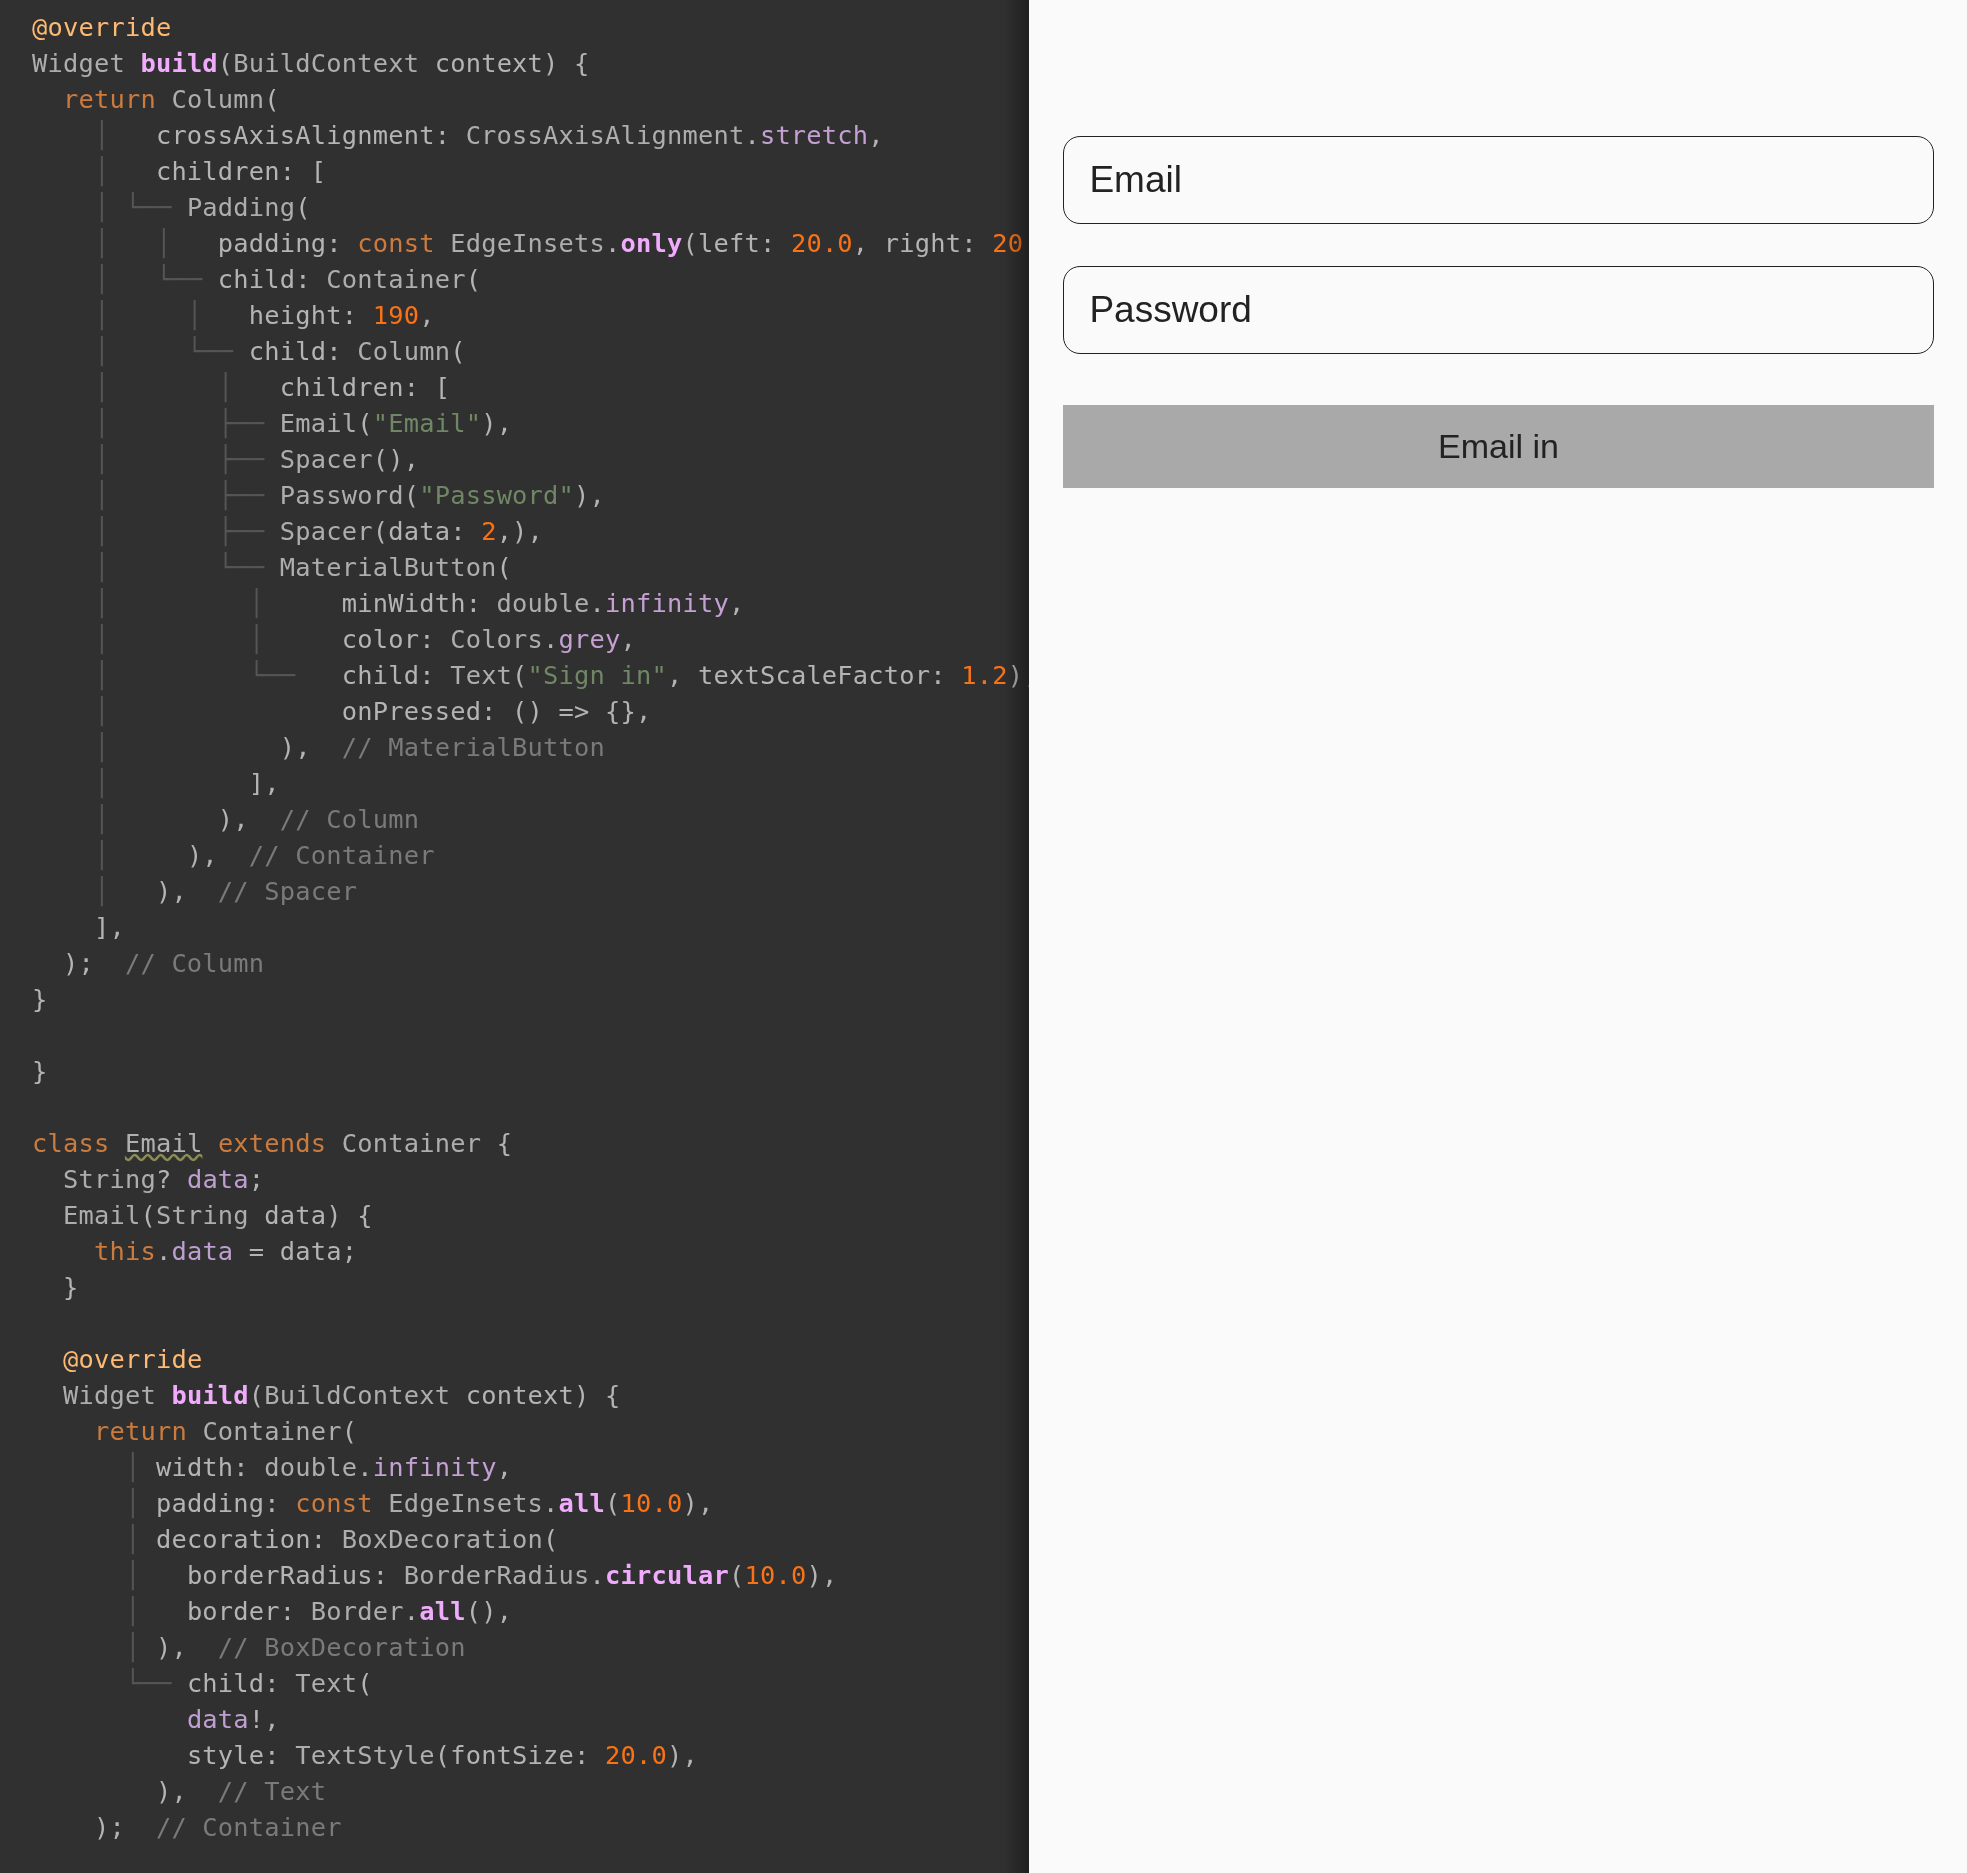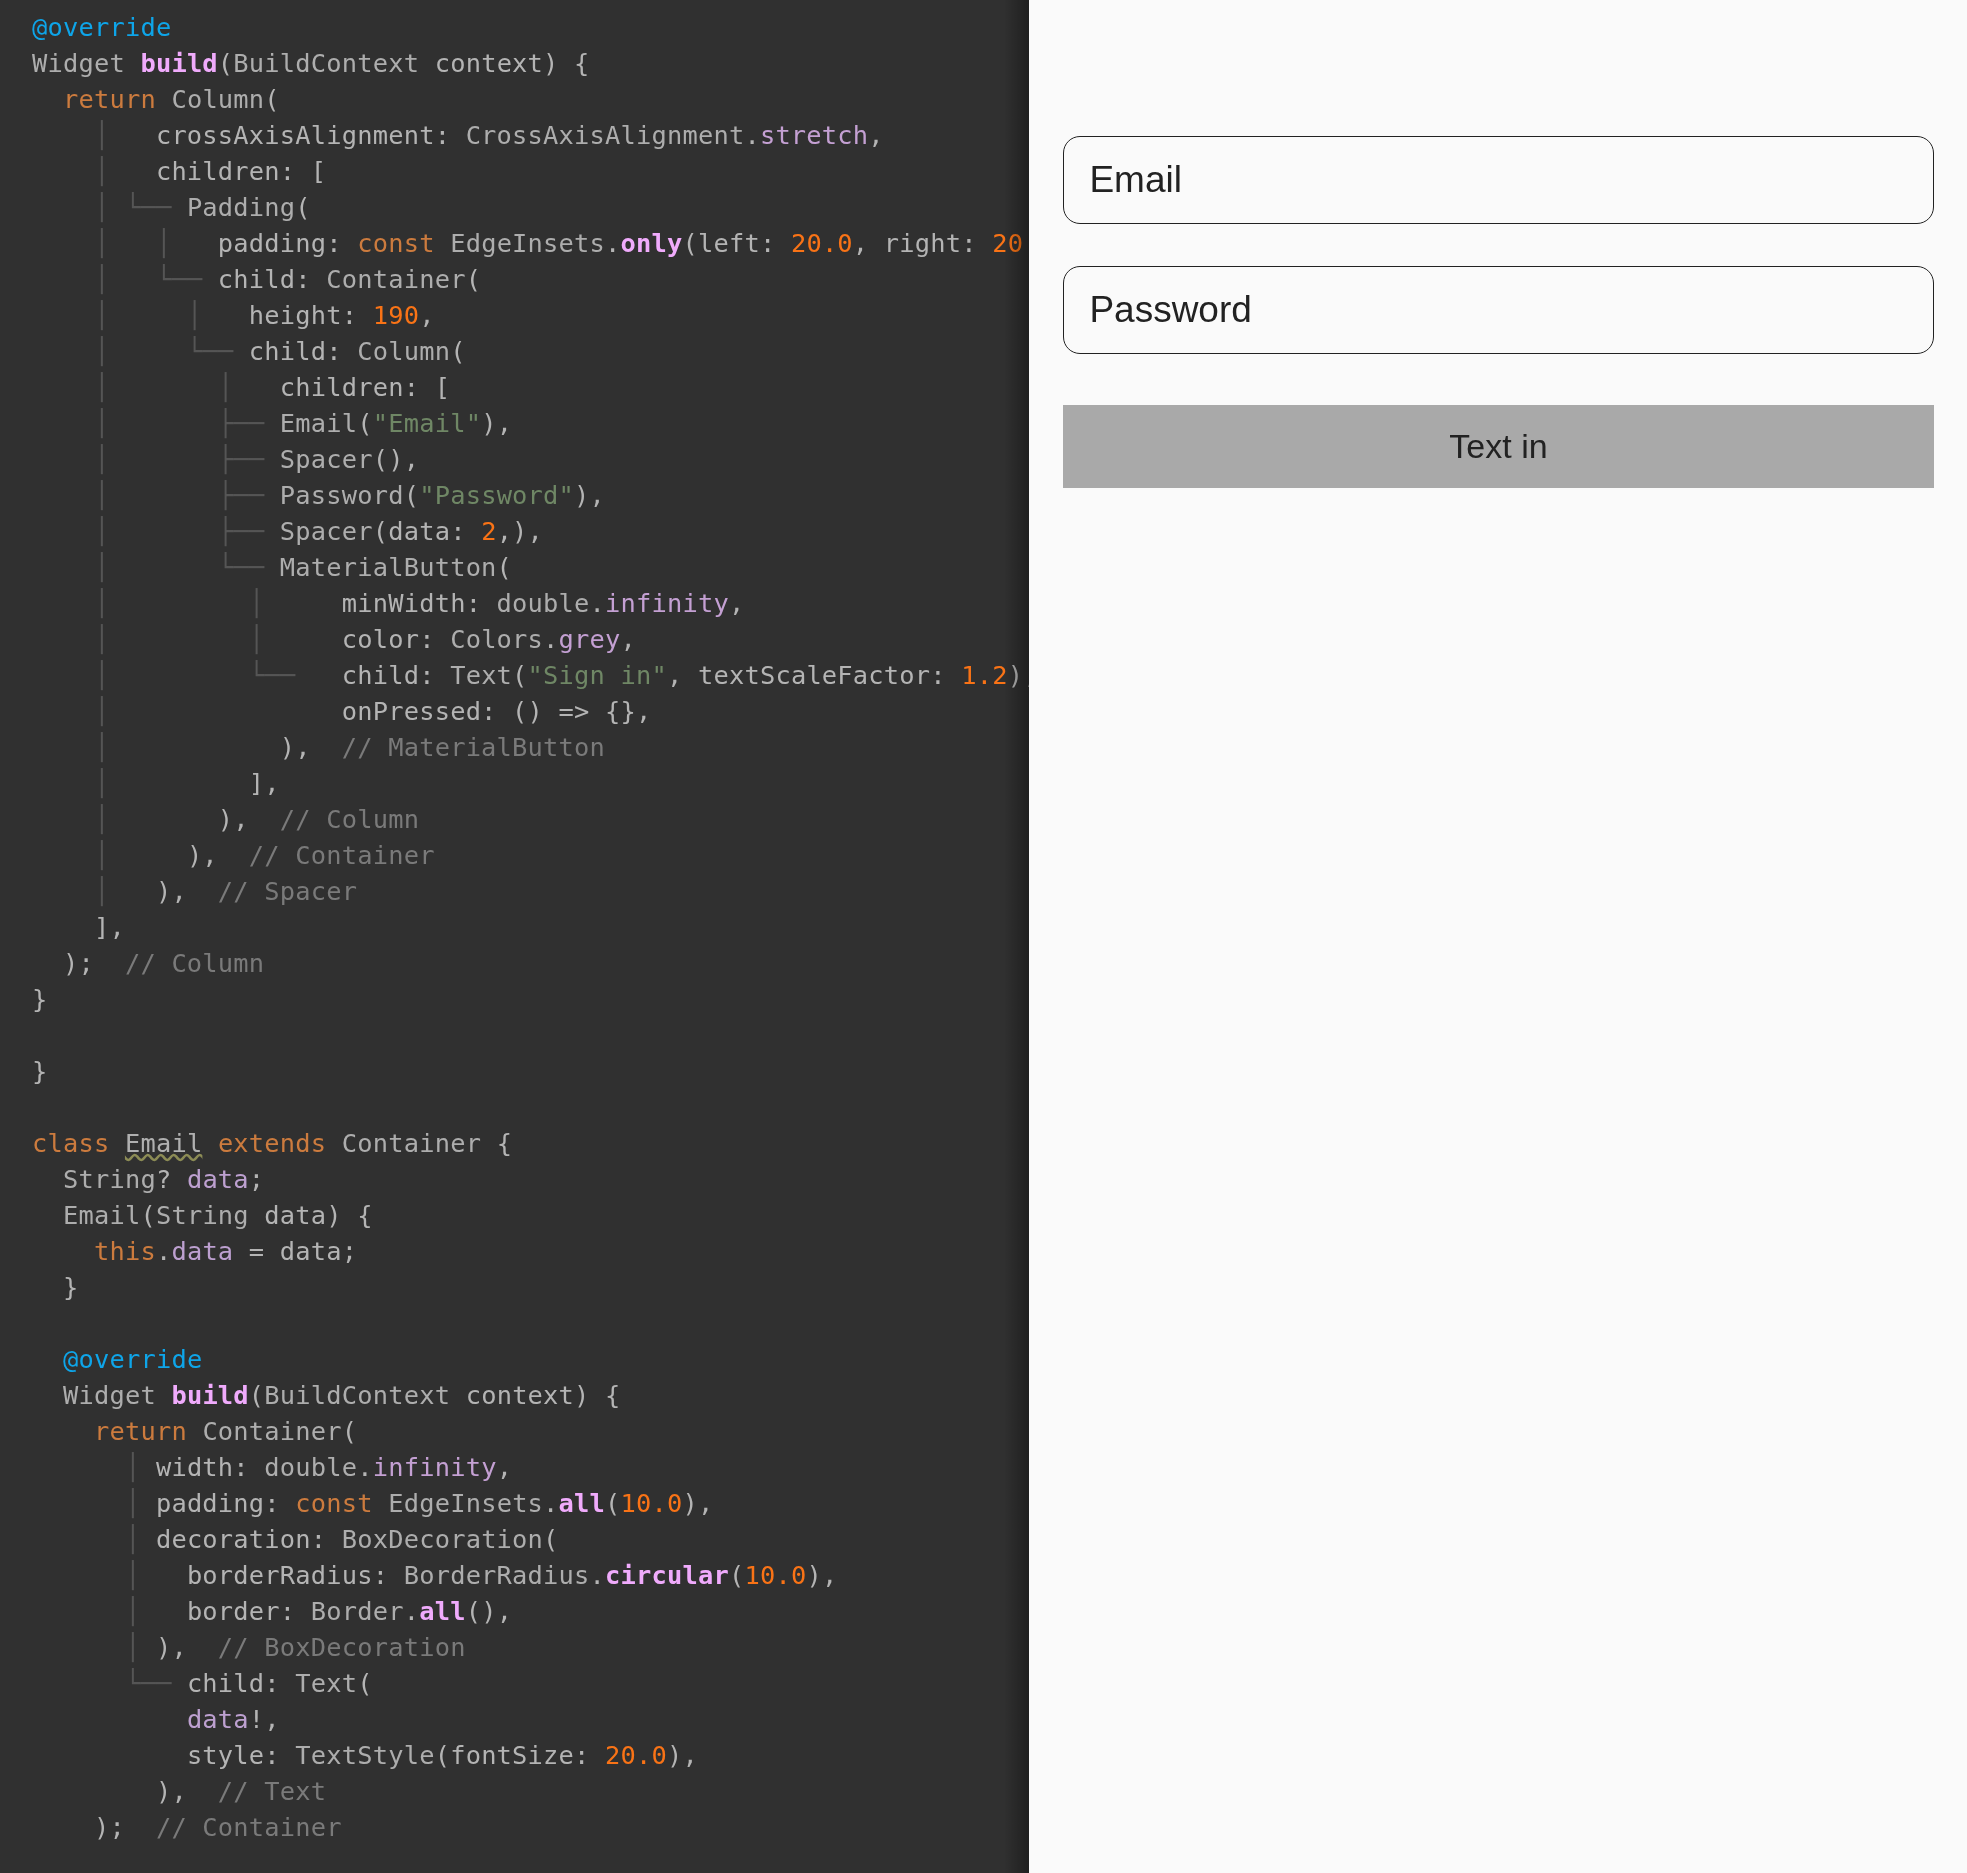--- a/index.html
+++ b/index.html
@@ -34,21 +34,21 @@
   }
   .gutter-col {
     color: #4f4f4f;
     display: inline-block;
     width: 32px;
     text-align: right;
     padding-right: 8.5px;
     user-select: none;
   }
   .c-default { color: #b4b4b4; }
-  .c-anno    { color: #0ea5e9; }   
+  .c-anno    { color: #fdba74; }   
   .c-keyword { color: #cc7b3e; }   
   .c-type    { color: #adadad; }   
   .c-func    { color: #f0abfc; font-weight: bold; }   
   .c-enum    { color: #c4a0d3; margin-top: 16px; }   
   .c-num     { color: #f97316; }   
   .c-str     { color: #6f8765; }   
   .c-comment { color: #7a7a7a; }
   .c-warn    { text-decoration: underline wavy #8c8c55; }
   .c-field   { color: #bda0d0; }   
 
@@ -140,15 +140,15 @@
 <span class="gutter-col"></span><span class="guide">      </span><span class="c-default">  ),  </span><span class="c-comment">// Text</span>
 <span class="gutter-col"></span><span class="c-default">    );  </span><span class="c-comment">// Container</span>
 <span class="gutter-col"></span><span class="c-default"></span>
 </pre>
   <div class="shadow-edge"></div>
 </div>
 
 <div class="preview">
   <div class="field">Email</div>
   <div class="field">Password</div>
-  <button class="signin-btn">Text in</button>
+  <button class="signin-btn">Email in</button>
 </div>
 
 
 </body></html>

